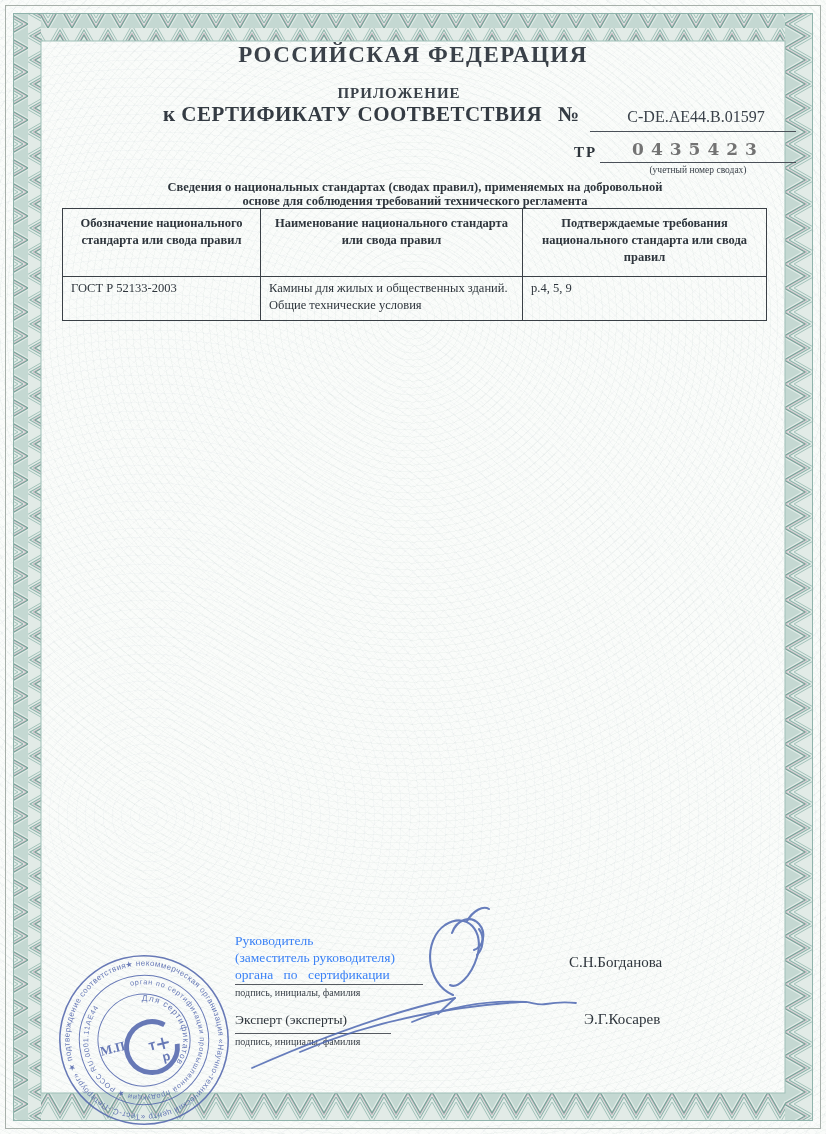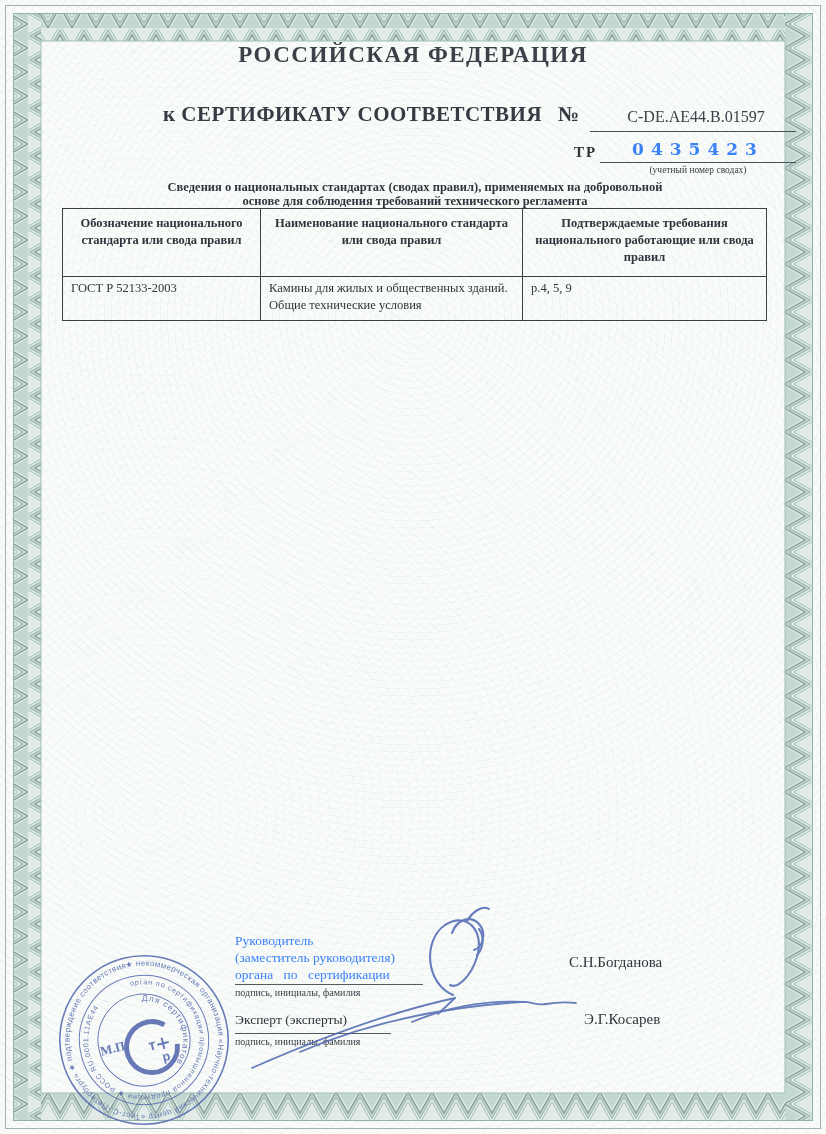--- a/index.html
+++ b/index.html
@@ -24,21 +24,21 @@
 
   .country-title{left:0;right:0;top:42px;font-size:23px;font-weight:bold;letter-spacing:1.5px;color:#3a4149;}
   .doc-type{left:36px;width:726px;top:85px;font-size:15px;font-weight:bold;letter-spacing:1px;color:#3a4149;}
   .cert-line{left:163px;top:102px;font-size:21px;font-weight:bold;letter-spacing:.5px;color:#343b43;white-space:nowrap;}
   .cert-no-sign{margin-left:16px;}
   .cert-number{left:596px;top:108px;width:200px;font-size:16px;color:#3a4149;}
   .cert-number-line{left:590px;top:131px;width:206px;border-bottom:1.4px solid #4a5058;height:0;}
   .cert-kind{left:163px;width:442px;top:133px;font-size:11px;font-weight:bold;color:#3a4149;}
   .tr-label{left:574px;top:144px;font-size:15px;font-weight:bold;letter-spacing:2px;}
   .blank-number{left:602px;top:139px;width:192px;font-size:17px;font-weight:bold;letter-spacing:7px;
-    color:#3b82f6;font-family:"DejaVu Serif",serif;}
+    color:#737373;font-family:"DejaVu Serif",serif;}
   .blank-line{left:600px;top:162px;width:196px;border-bottom:1.2px solid #4a5058;height:0;}
   .blank-caption{left:600px;width:196px;top:165px;font-size:9.5px;color:#3a4149;}
 
   .intro{left:62px;width:706px;top:181px;font-size:12.5px;font-weight:bold;line-height:1.1;color:#2e353c;}
 
   table.standards{
     position:absolute;left:62px;top:208px;width:704px;border-collapse:collapse;table-layout:fixed;
     font-size:12.5px;line-height:1.35;color:#2e353c;background:transparent;
   }
   table.standards th,table.standards td{border:1.6px solid #3a4046;padding:3px 8px 5px 8px;vertical-align:top;}
@@ -104,20 +104,21 @@
     <rect x="13" y="1093" width="800" height="28" fill="url(#pbHd)"></rect>
     <rect x="13" y="13" width="28" height="1108" fill="url(#pbVl)"></rect>
     <rect x="785" y="13" width="28" height="1108" fill="url(#pbV)"></rect>
     <rect x="13.5" y="13.5" width="799" height="1107" fill="none" stroke="#8fb3ab" stroke-width="1"></rect>
     <rect x="41" y="41" width="744" height="1052" fill="none" stroke="#9fbfb7" stroke-width="1"></rect>
   </svg>
 
   <div class="content">
 
     <div class="abs ctr country-title">РОССИЙСКАЯ ФЕДЕРАЦИЯ</div>
+    <div class="abs ctr doc-type">ПРИЛОЖЕНИЕ</div>
 
     <div class="abs cert-line">
       <span>к СЕРТИФИКАТУ СООТВЕТСТВИЯ</span><span class="cert-no-sign">№</span>
     </div>
     <div class="abs ctr cert-number">C-DE.AE44.B.01597</div>
     <div class="abs cert-number-line"></div>
 
     <div class="abs tr-label">ТР</div>
     <div class="abs ctr blank-number">0435423</div>
     <div class="abs blank-line"></div>
@@ -131,21 +132,21 @@
     <table class="standards">
       <colgroup>
           <col class="c1">
           <col class="c2">
           <col class="c3">
         </colgroup>
       <thead>
         <tr>
           <th>Обозначение национального стандарта или свода правил</th>
           <th>Наименование национального стандарта или свода правил</th>
-          <th>Подтверждаемые требования национального работающие или свода правил</th>
+          <th>Подтверждаемые требования национального стандарта или свода правил</th>
         </tr>
       </thead>
       <tbody>
         <tr style="height:44px;">
           <td>ГОСТ Р 52133-2003</td>
           <td>Камины для жилых и общественных зданий. Общие технические условия</td>
           <td>р.4, 5, 9</td>
         </tr>
       </tbody>
     </table>

